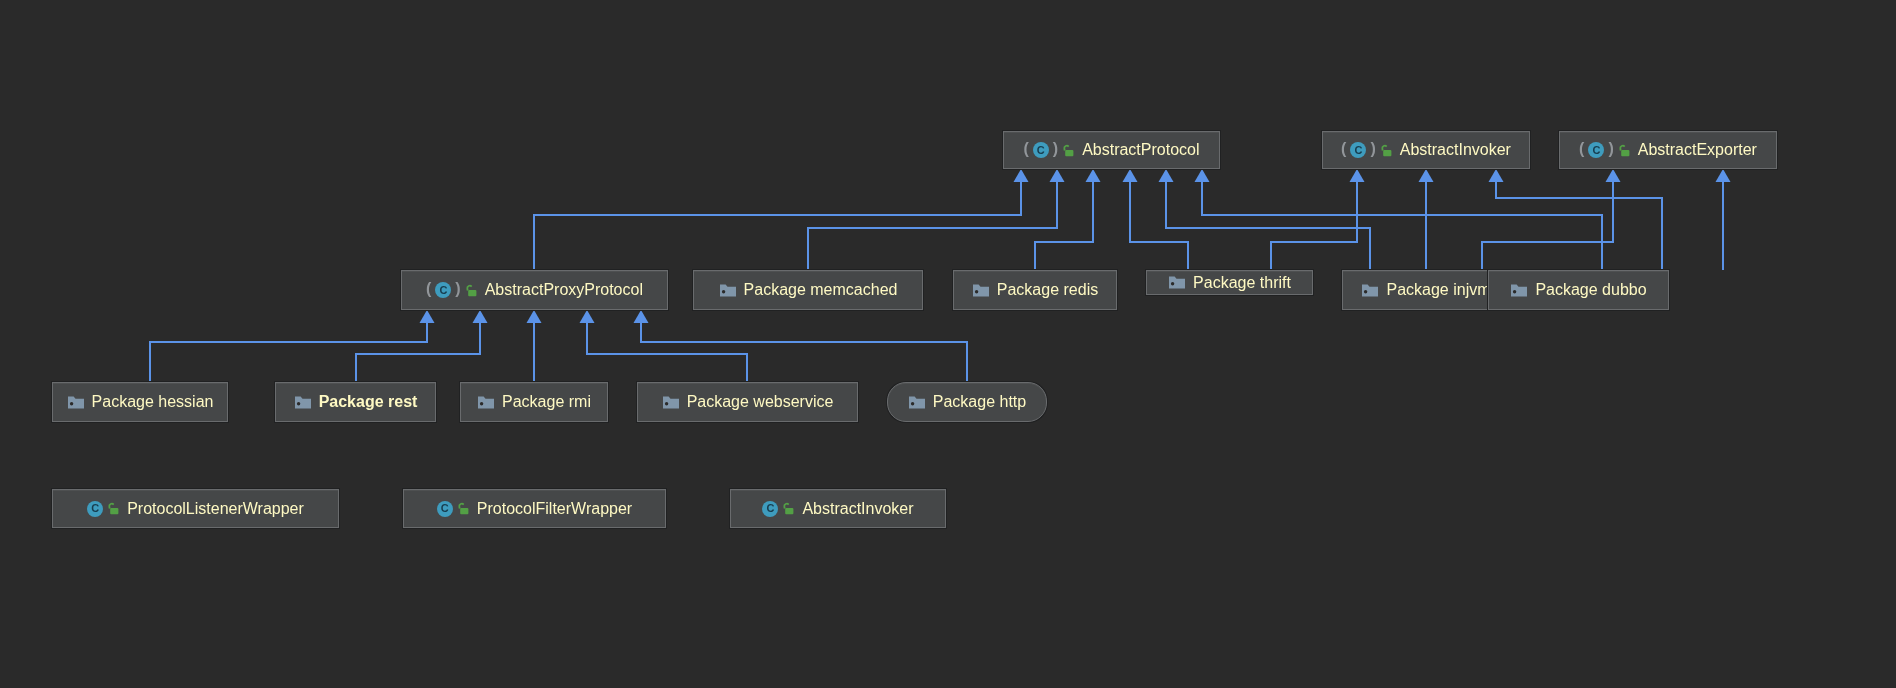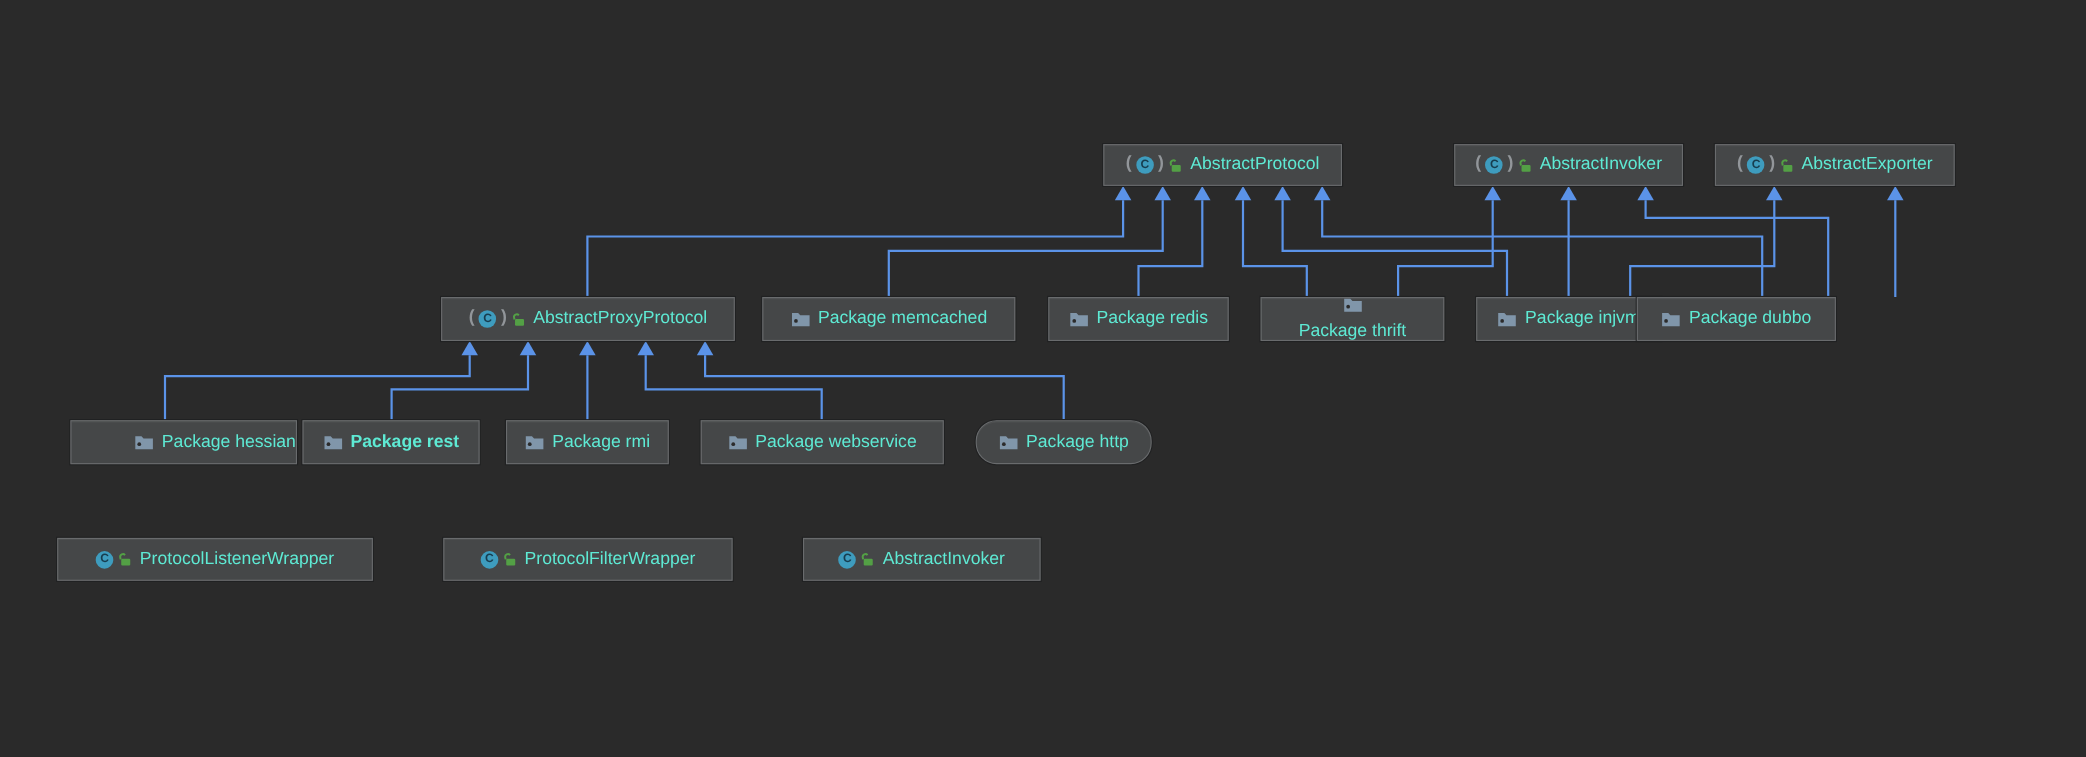--- a/index.html
+++ b/index.html
@@ -3,21 +3,21 @@
 <meta charset="utf-8">
 <style>
   html,body{margin:0;padding:0;background:#2a2a2a;}
   #canvas{position:relative;width:1896px;height:688px;background:#2a2a2a;overflow:hidden;
           font-family:"Liberation Sans", sans-serif;}
   #edges{position:absolute;left:0;top:0;width:1896px;height:688px;}
   .node{position:absolute;display:flex;align-items:center;justify-content:center;gap:7px;
         background:#454748;border:1px solid #696b6d;box-sizing:border-box;
         box-shadow:0 0 0 1px #202122, inset 0 1px 0 rgba(255,255,255,0.05);
         color:#d6d6d6;font-size:16px;white-space:nowrap;cursor:default;}
-  .node .label{color:#5eead4;}
+  .node .label{color:#fef9c3;}
   .icon-wrap{display:flex;align-items:center;gap:4px;}
   .cls-circle{width:16px;height:16px;border-radius:50%;background:#3e9cbe;color:#173d4f;
               font-size:11px;font-weight:bold;display:flex;align-items:center;justify-content:center;
               line-height:1;}
   .paren{color:#92969a;font-size:16px;font-weight:bold;line-height:1;transform:translateY(-1px);}
   svg.lock, svg.folder{display:block;}
 </style>
 </head>
 <body>
 
@@ -116,21 +116,21 @@
       </div>
       <div class="node" style="left: 953px; top: 270px; width: 164px; height: 40px;">
         <span class="icon-wrap">
           <svg class="folder" width="18" height="15" viewBox="0 0 18 15">
             <path d="M1 1.5 h5.6 l1.9 2.2 H17 a0 0 0 0 1 0 0 V13.5 H1 Z" fill="#8096aa"></path>
             <circle cx="4.6" cy="8.8" r="1.7" fill="#2b2b2b"></circle>
           </svg>
         </span>
         <span class="label">Package redis</span>
       </div>
-      <div class="node" style="left: 1146px; top: 270px; width: 167px; height: 40px; flex-direction: column;">
+      <div class="node" style="left: 1146px; top: 270px; width: 167px; height: 25px;">
         <span class="icon-wrap">
           <svg class="folder" width="18" height="15" viewBox="0 0 18 15">
             <path d="M1 1.5 h5.6 l1.9 2.2 H17 a0 0 0 0 1 0 0 V13.5 H1 Z" fill="#8096aa"></path>
             <circle cx="4.6" cy="8.8" r="1.7" fill="#2b2b2b"></circle>
           </svg>
         </span>
         <span class="label">Package thrift</span>
       </div>
       <div class="node" style="left: 1342px; top: 270px; width: 168px; height: 40px;">
         <span class="icon-wrap">
@@ -143,21 +143,21 @@
       </div>
       <div class="node" style="left: 1488px; top: 270px; width: 181px; height: 40px;">
         <span class="icon-wrap">
           <svg class="folder" width="18" height="15" viewBox="0 0 18 15">
             <path d="M1 1.5 h5.6 l1.9 2.2 H17 a0 0 0 0 1 0 0 V13.5 H1 Z" fill="#8096aa"></path>
             <circle cx="4.6" cy="8.8" r="1.7" fill="#2b2b2b"></circle>
           </svg>
         </span>
         <span class="label">Package dubbo</span>
       </div>
-      <div class="node" style="left: 64px; top: 382px; width: 206px; height: 40px; justify-content: flex-end;">
+      <div class="node" style="left: 52px; top: 382px; width: 176px; height: 40px;">
         <span class="icon-wrap">
           <svg class="folder" width="18" height="15" viewBox="0 0 18 15">
             <path d="M1 1.5 h5.6 l1.9 2.2 H17 a0 0 0 0 1 0 0 V13.5 H1 Z" fill="#8096aa"></path>
             <circle cx="4.6" cy="8.8" r="1.7" fill="#2b2b2b"></circle>
           </svg>
         </span>
         <span class="label">Package hessian</span>
       </div>
       <div class="node" style="left: 275px; top: 382px; width: 161px; height: 40px; font-weight: bold;">
         <span class="icon-wrap">

